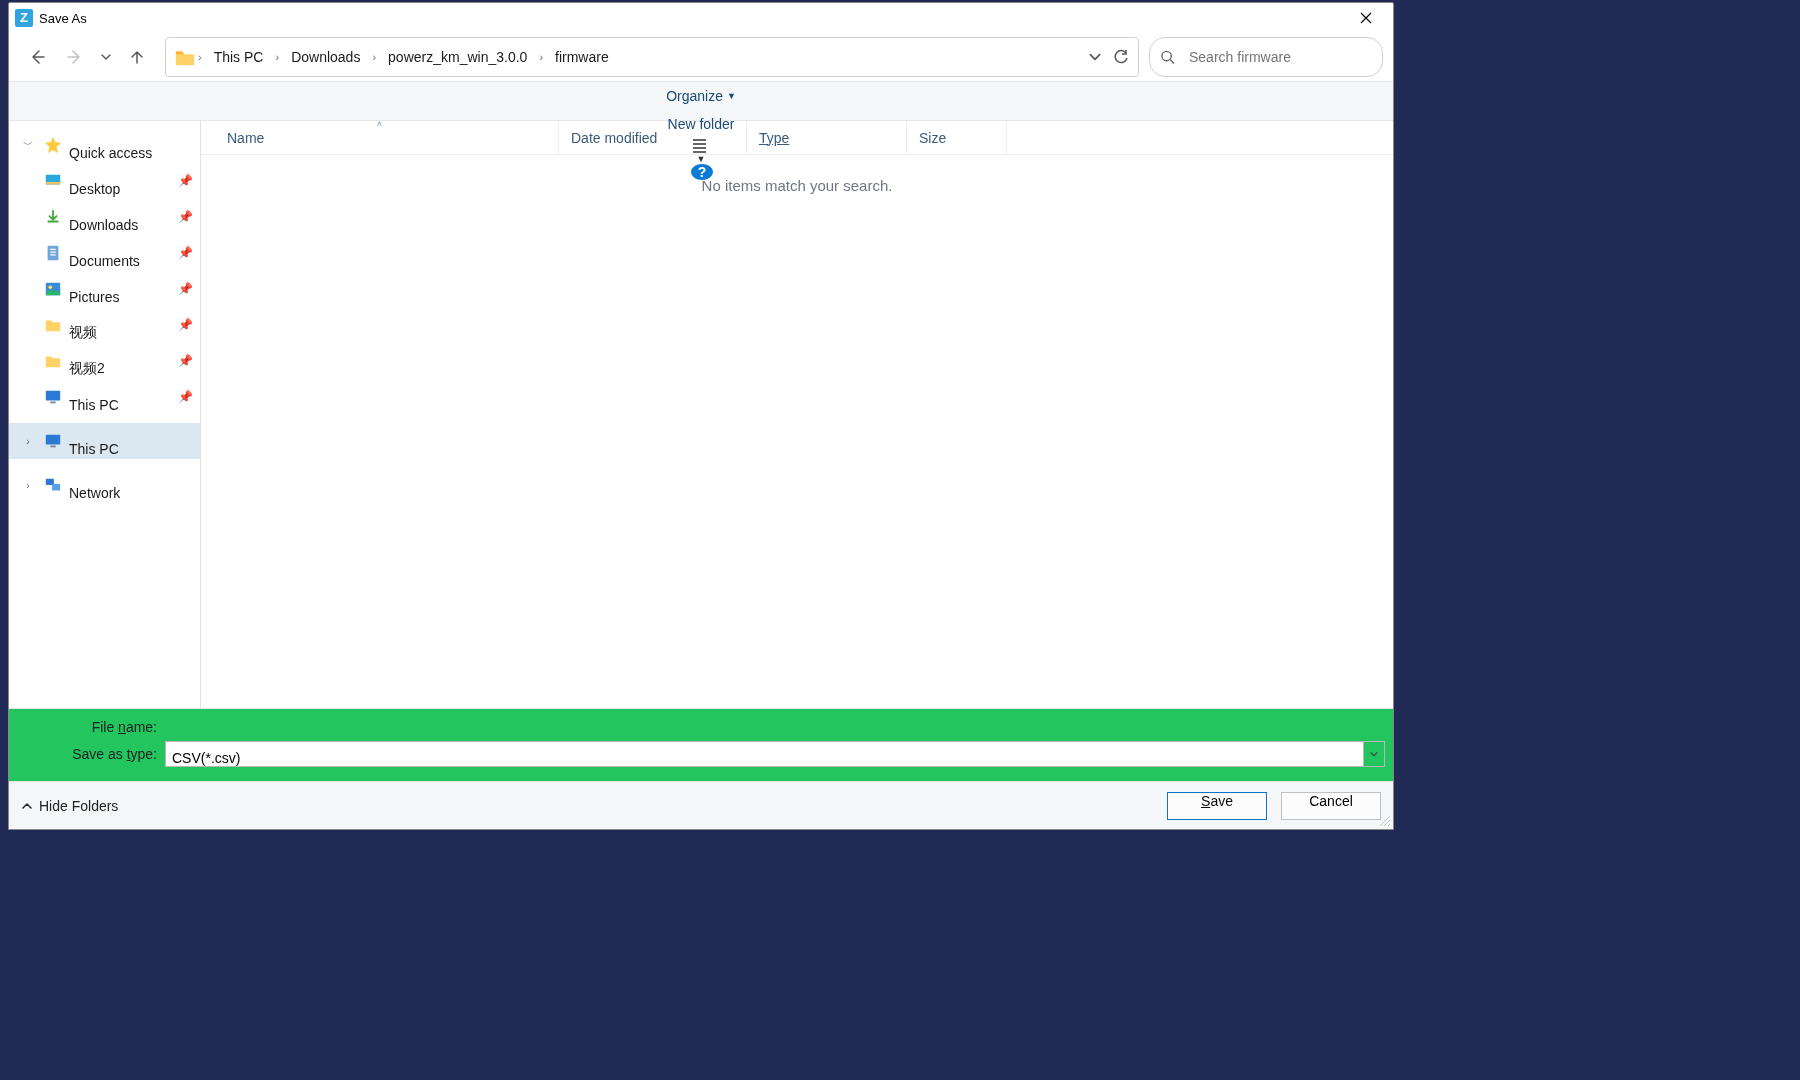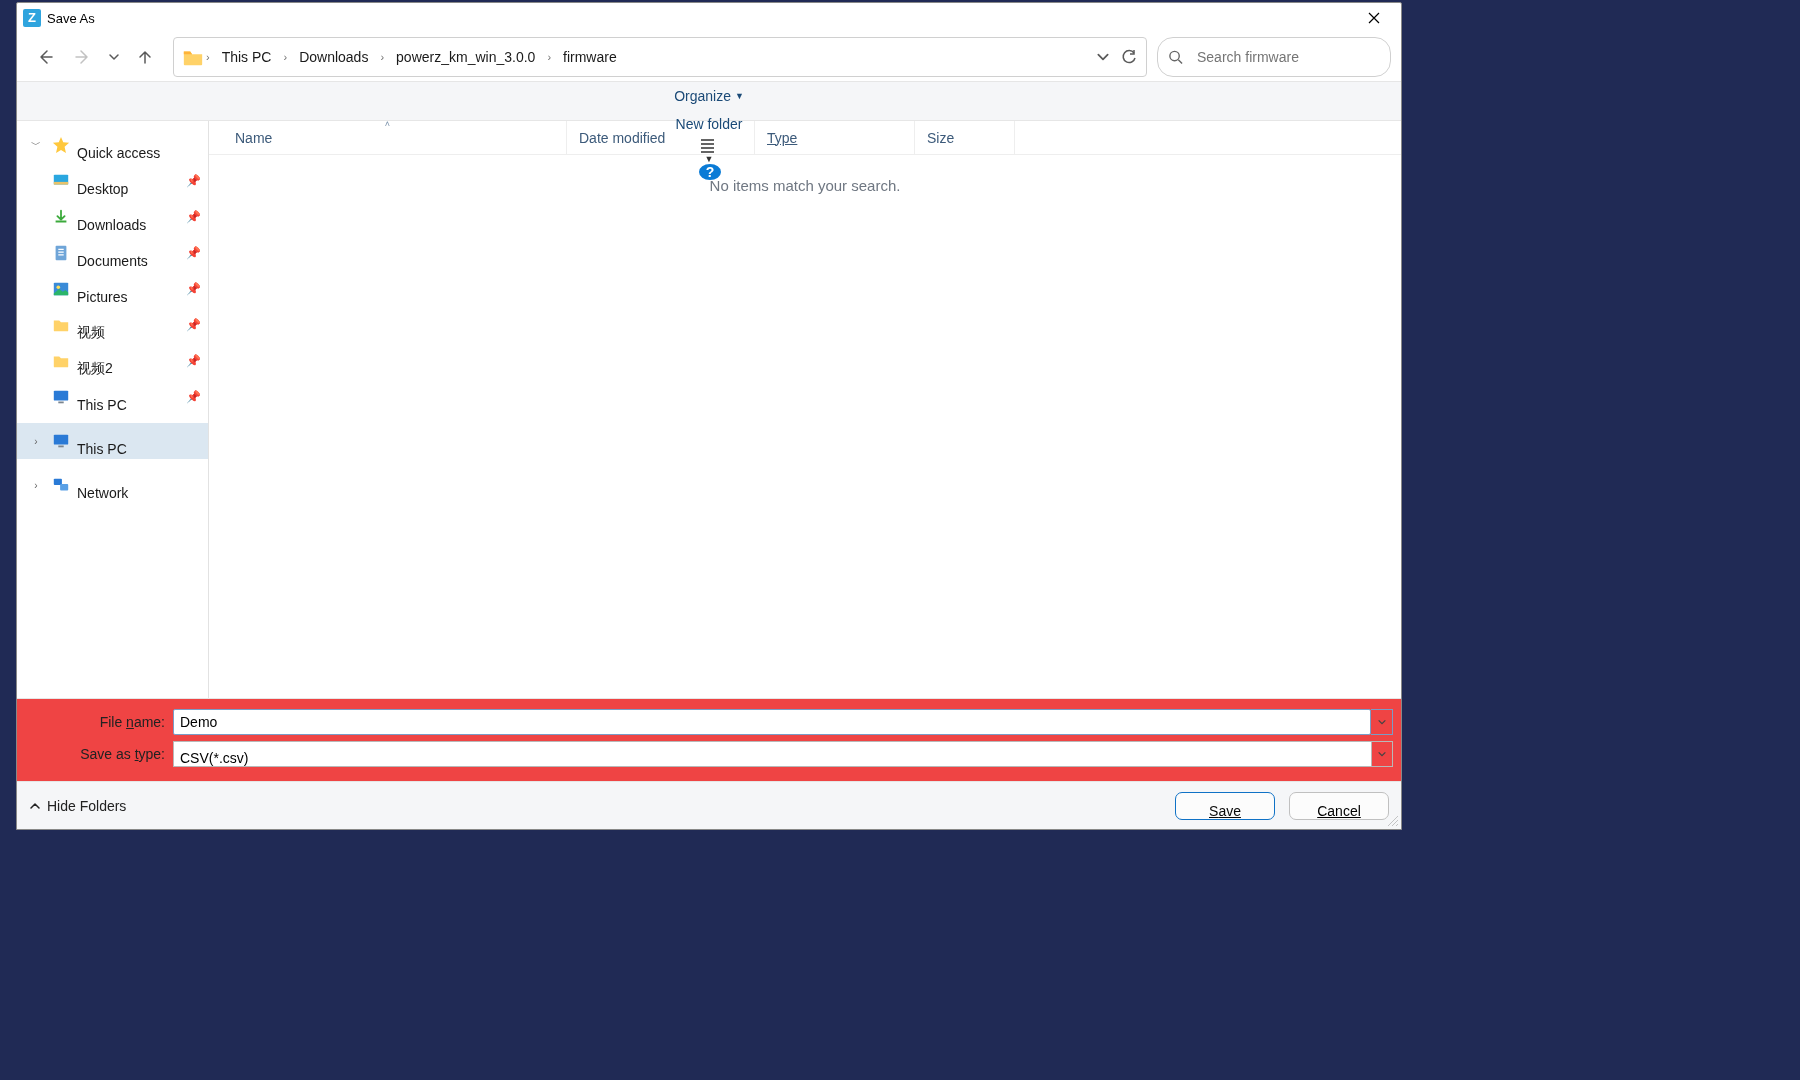--- a/index.html
+++ b/index.html
@@ -1,18 +1,18 @@
 <!DOCTYPE html>
 <html><head>
 <meta charset="utf-8">
 <style>
   * { box-sizing: border-box; font-family: "Segoe UI", Arial, sans-serif; }
   html, body { margin:0; padding:0; height:100%; background:#202a55; }
   .window {
-    position: absolute; left:16px; top:2px; width:1386px; height:828px;
+    position: absolute; left:8px; top:2px; width:1386px; height:828px;
     background:#fff; border:1px solid #888; border-radius:2px 2px 0 0;
     display:flex; flex-direction:column; overflow:hidden;
   }
   
   .titlebar { height:30px; display:flex; align-items:center; padding:0 4px; }
   .app-icon { width:18px; height:18px; margin:0 6px 0 2px; background:#2fa4de; border-radius:2px; position:relative; }
   .app-icon::after { content:"Z"; position:absolute; inset:0; color:#fff; font-size:13px; font-weight:bold; text-align:center; line-height:18px; }
   .title-text { font-size:13px; color:#000; flex:0 0 auto; }
   .titlebar-spacer { flex:1; }
   .close-btn { width:46px; height:30px; display:flex; align-items:center; justify-content:center; cursor:pointer; }
@@ -56,32 +56,32 @@
   .colhead { height:34px; display:flex; align-items:stretch; color:#3c5a7a; font-size:14px; border-bottom:1px solid #eee; user-select:none; }
   .col { display:flex; align-items:center; padding:0 12px; border-right:1px solid #eee; cursor:pointer; position:relative; }
   .col.name { width:358px; padding-left:26px; }
   .col.name .sort { position:absolute; top:-2px; left:50%; transform:translateX(-50%); font-size:9px; color:#7b93ac; }
   .col.date { width:188px; }
   .col.type { width:160px;text-decoration:underline; }
   .col.size { width:100px; border-right:1px solid #eee; }
   .listbody { flex:1; display:flex; align-items:flex-start; justify-content:center; padding-top:22px; color:#6f7782; font-size:15px; }
 
   
-  .formarea { border-top:1px solid #e6e6e6; padding:10px 8px 8px 8px; background:#ef4444; }
+  .formarea { border-top:1px solid #e6e6e6; padding:10px 8px 8px 8px; background:#22c55e; }
   .formrow { display:flex; align-items:center; gap:8px; margin-bottom:6px; }
   .formrow label { width:140px; text-align:right; font-size:14px; color:#222; }
   .formrow label u { text-decoration:underline; }
   .formrow .field { flex:1; display:flex; }
   .fname-input { flex:1; height:26px; border:1px solid #7a9cc6; border-radius:2px; padding:0 6px; font-size:14px; outline:none; }
   .combo { flex:1; height:26px; border:1px solid #b8b8b8; border-right:none; padding:0 6px; font-size:14px; display:flex; align-items:flex-end; background:#fff; }
   .combo-caret { width:22px; height:26px; border:1px solid #b8b8b8; display:flex; align-items:center; justify-content:center; font-size:10px; color:#444; cursor:pointer; }
   .footer { height:48px; background:#f5f6f8; border-top:1px solid #e6e6e6; display:flex; align-items:center; padding:0 12px; }
   .hide-folders { display:flex; align-items:center; gap:6px; font-size:14px; color:#222; cursor:pointer; }
   .footer-spacer { flex:1; }
-  .btn { width:100px; height:28px; border:1px solid #c0c0c0; border-radius:7px; background:#fcfcfc; font-size:14px; cursor:pointer; display:flex; align-items:flex-end; justify-content:center;text-decoration:underline; }
+  .btn { width:100px; height:28px; border:1px solid #c0c0c0; border-radius:0; background:#fcfcfc; font-size:14px; cursor:pointer; display:flex; align-items:flex-start; justify-content:center; }
   .btn.primary { border-color:#1072c6; color:#0a0a0a; }
   .btn + .btn { margin-left:14px; }
   .resize-grip { position:absolute; right:2px; bottom:2px; width:12px; height:12px; opacity:.35; }
 
   
   svg { display:block; }
 </style>
 </head>
 <body>
 
@@ -312,28 +312,20 @@
         <span>No items match your search.</span>
       </div>
     </div>
   </div>
 
   <div class="formarea">
     <div class="formrow">
       <label>
         <span>File </span><u>n</u><span>ame:</span>
       </label>
-      <div class="field">
-        <input class="fname-input" type="text" value="Demo" style="">
-        <div class="combo-caret" style="border-left:none;border-color:#7a9cc6">
-          <svg width="10" height="10" viewBox="0 0 12 12">
-              <path d="M2 4 L6 8 L10 4" stroke="#444" stroke-width="1.5" fill="none"></path>
-            </svg>
-        </div>
-      </div>
     </div>
     <div class="formrow">
       <label>
         <span>Save as </span><u>t</u><span>ype:</span>
       </label>
       <div class="field">
         <div class="combo">
           <span>CSV(*.csv)</span>
         </div>
         <div class="combo-caret">

